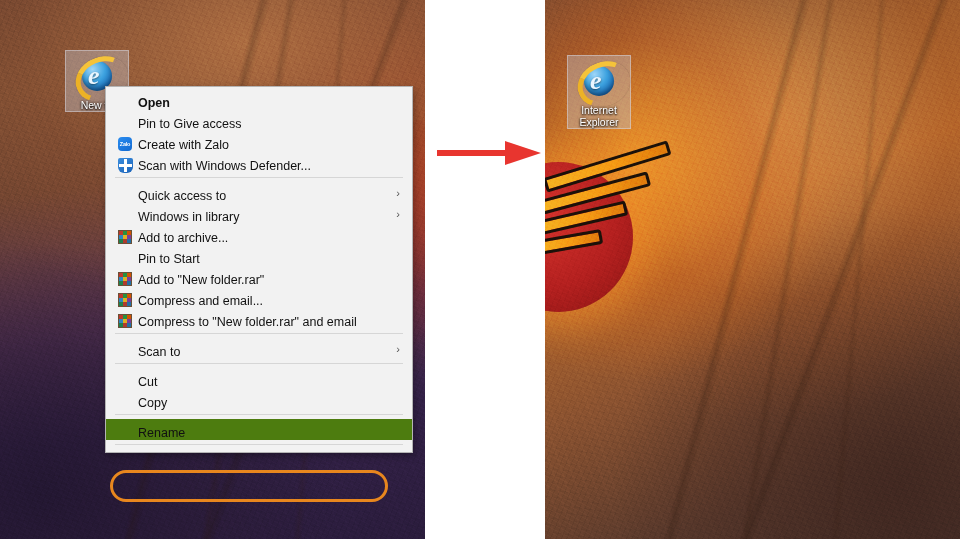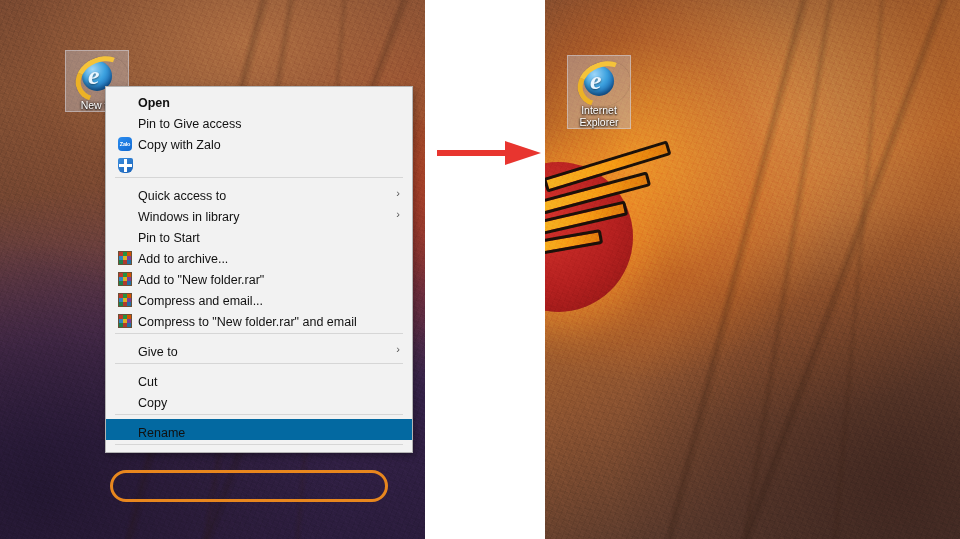--- a/index.html
+++ b/index.html
@@ -125,21 +125,21 @@
   .mi .lbl{
     font-size:12.5px;color:#111;white-space:nowrap;
     padding-left:2px;
     font-family:"Liberation Sans", sans-serif;
   }
   .mi.bold .lbl{font-weight:bold;}
   .mi .chev{
     position:absolute;right:12px;top:50%;transform:translateY(-50%);
     font-size:11px;color:#555;font-family:"Liberation Sans", sans-serif;
   }
-  .mi.hl{background:#0369a1;}
+  .mi.hl{background:#4d7c0f;}
   .sep{height:1px;background:#d6d6d6;margin:4px 9px 4px 9px;}
 
   
   .zalo-ic{
     width:14px;height:14px;border-radius:4px;
     background:linear-gradient(145deg,#2b8df0 0%,#1169d1 100%);
     color:#fff;font-size:5.5px;font-weight:bold;line-height:14px;text-align:center;
     font-family:"Liberation Sans", sans-serif;letter-spacing:-.2px;
   }
   .def-ic{position:relative;width:15px;height:15px;}
@@ -230,65 +230,66 @@
       <div class="lbl">Open</div>
     </div>
     <div class="mi">
       <div class="ic"></div>
       <div class="lbl">Pin to Give access</div>
     </div>
     <div class="mi">
       <div class="ic">
         <div class="zalo-ic">Zalo</div>
       </div>
-      <div class="lbl">Copy with Zalo</div>
+      <div class="lbl">Create with Zalo</div>
     </div>
     <div class="mi">
       <div class="ic">
         <div class="def-ic">
           <div class="def-shield"></div>
             <div class="def-cross-v"></div>
             <div class="def-cross-h"></div>
         </div>
       </div>
+      <div class="lbl">Scan with Windows Defender...</div>
     </div>
 
     <div class="sep"></div>
 
     <div class="mi">
       <div class="ic"></div>
       <div class="lbl">Quick access to</div>
       <div class="chev">›</div>
     </div>
     <div class="mi">
       <div class="ic"></div>
       <div class="lbl">Windows in library</div>
       <div class="chev">›</div>
-    </div>
-    <div class="mi">
-      <div class="ic"></div>
-      <div class="lbl">Pin to Start</div>
     </div>
     <div class="mi">
       <div class="ic">
         <div class="rar-ic">
           <i style="background:#c0392b"></i>
             <i style="background:#27903f"></i>
             <i style="background:#d35400"></i>
           <i style="background:#2e86c1"></i>
             <i style="background:#e0b020"></i>
             <i style="background:#7d3c98"></i>
           <i style="background:#1e824c"></i>
             <i style="background:#b03a2e"></i>
             <i style="background:#2471a3"></i>
         </div>
       </div>
       <div class="lbl">Add to archive...</div>
     </div>
     <div class="mi">
+      <div class="ic"></div>
+      <div class="lbl">Pin to Start</div>
+    </div>
+    <div class="mi">
       <div class="ic">
         <div class="rar-ic">
           <i style="background:#c0392b"></i>
             <i style="background:#27903f"></i>
             <i style="background:#d35400"></i>
           <i style="background:#2e86c1"></i>
             <i style="background:#e0b020"></i>
             <i style="background:#7d3c98"></i>
           <i style="background:#1e824c"></i>
             <i style="background:#b03a2e"></i>
@@ -327,21 +328,21 @@
             <i style="background:#2471a3"></i>
         </div>
       </div>
       <div class="lbl">Compress to "New folder.rar" and email</div>
     </div>
 
     <div class="sep"></div>
 
     <div class="mi">
       <div class="ic"></div>
-      <div class="lbl">Give to</div>
+      <div class="lbl">Scan to</div>
       <div class="chev">›</div>
     </div>
 
     <div class="sep"></div>
 
     <div class="mi">
       <div class="ic"></div>
       <div class="lbl">Cut</div>
     </div>
     <div class="mi">

